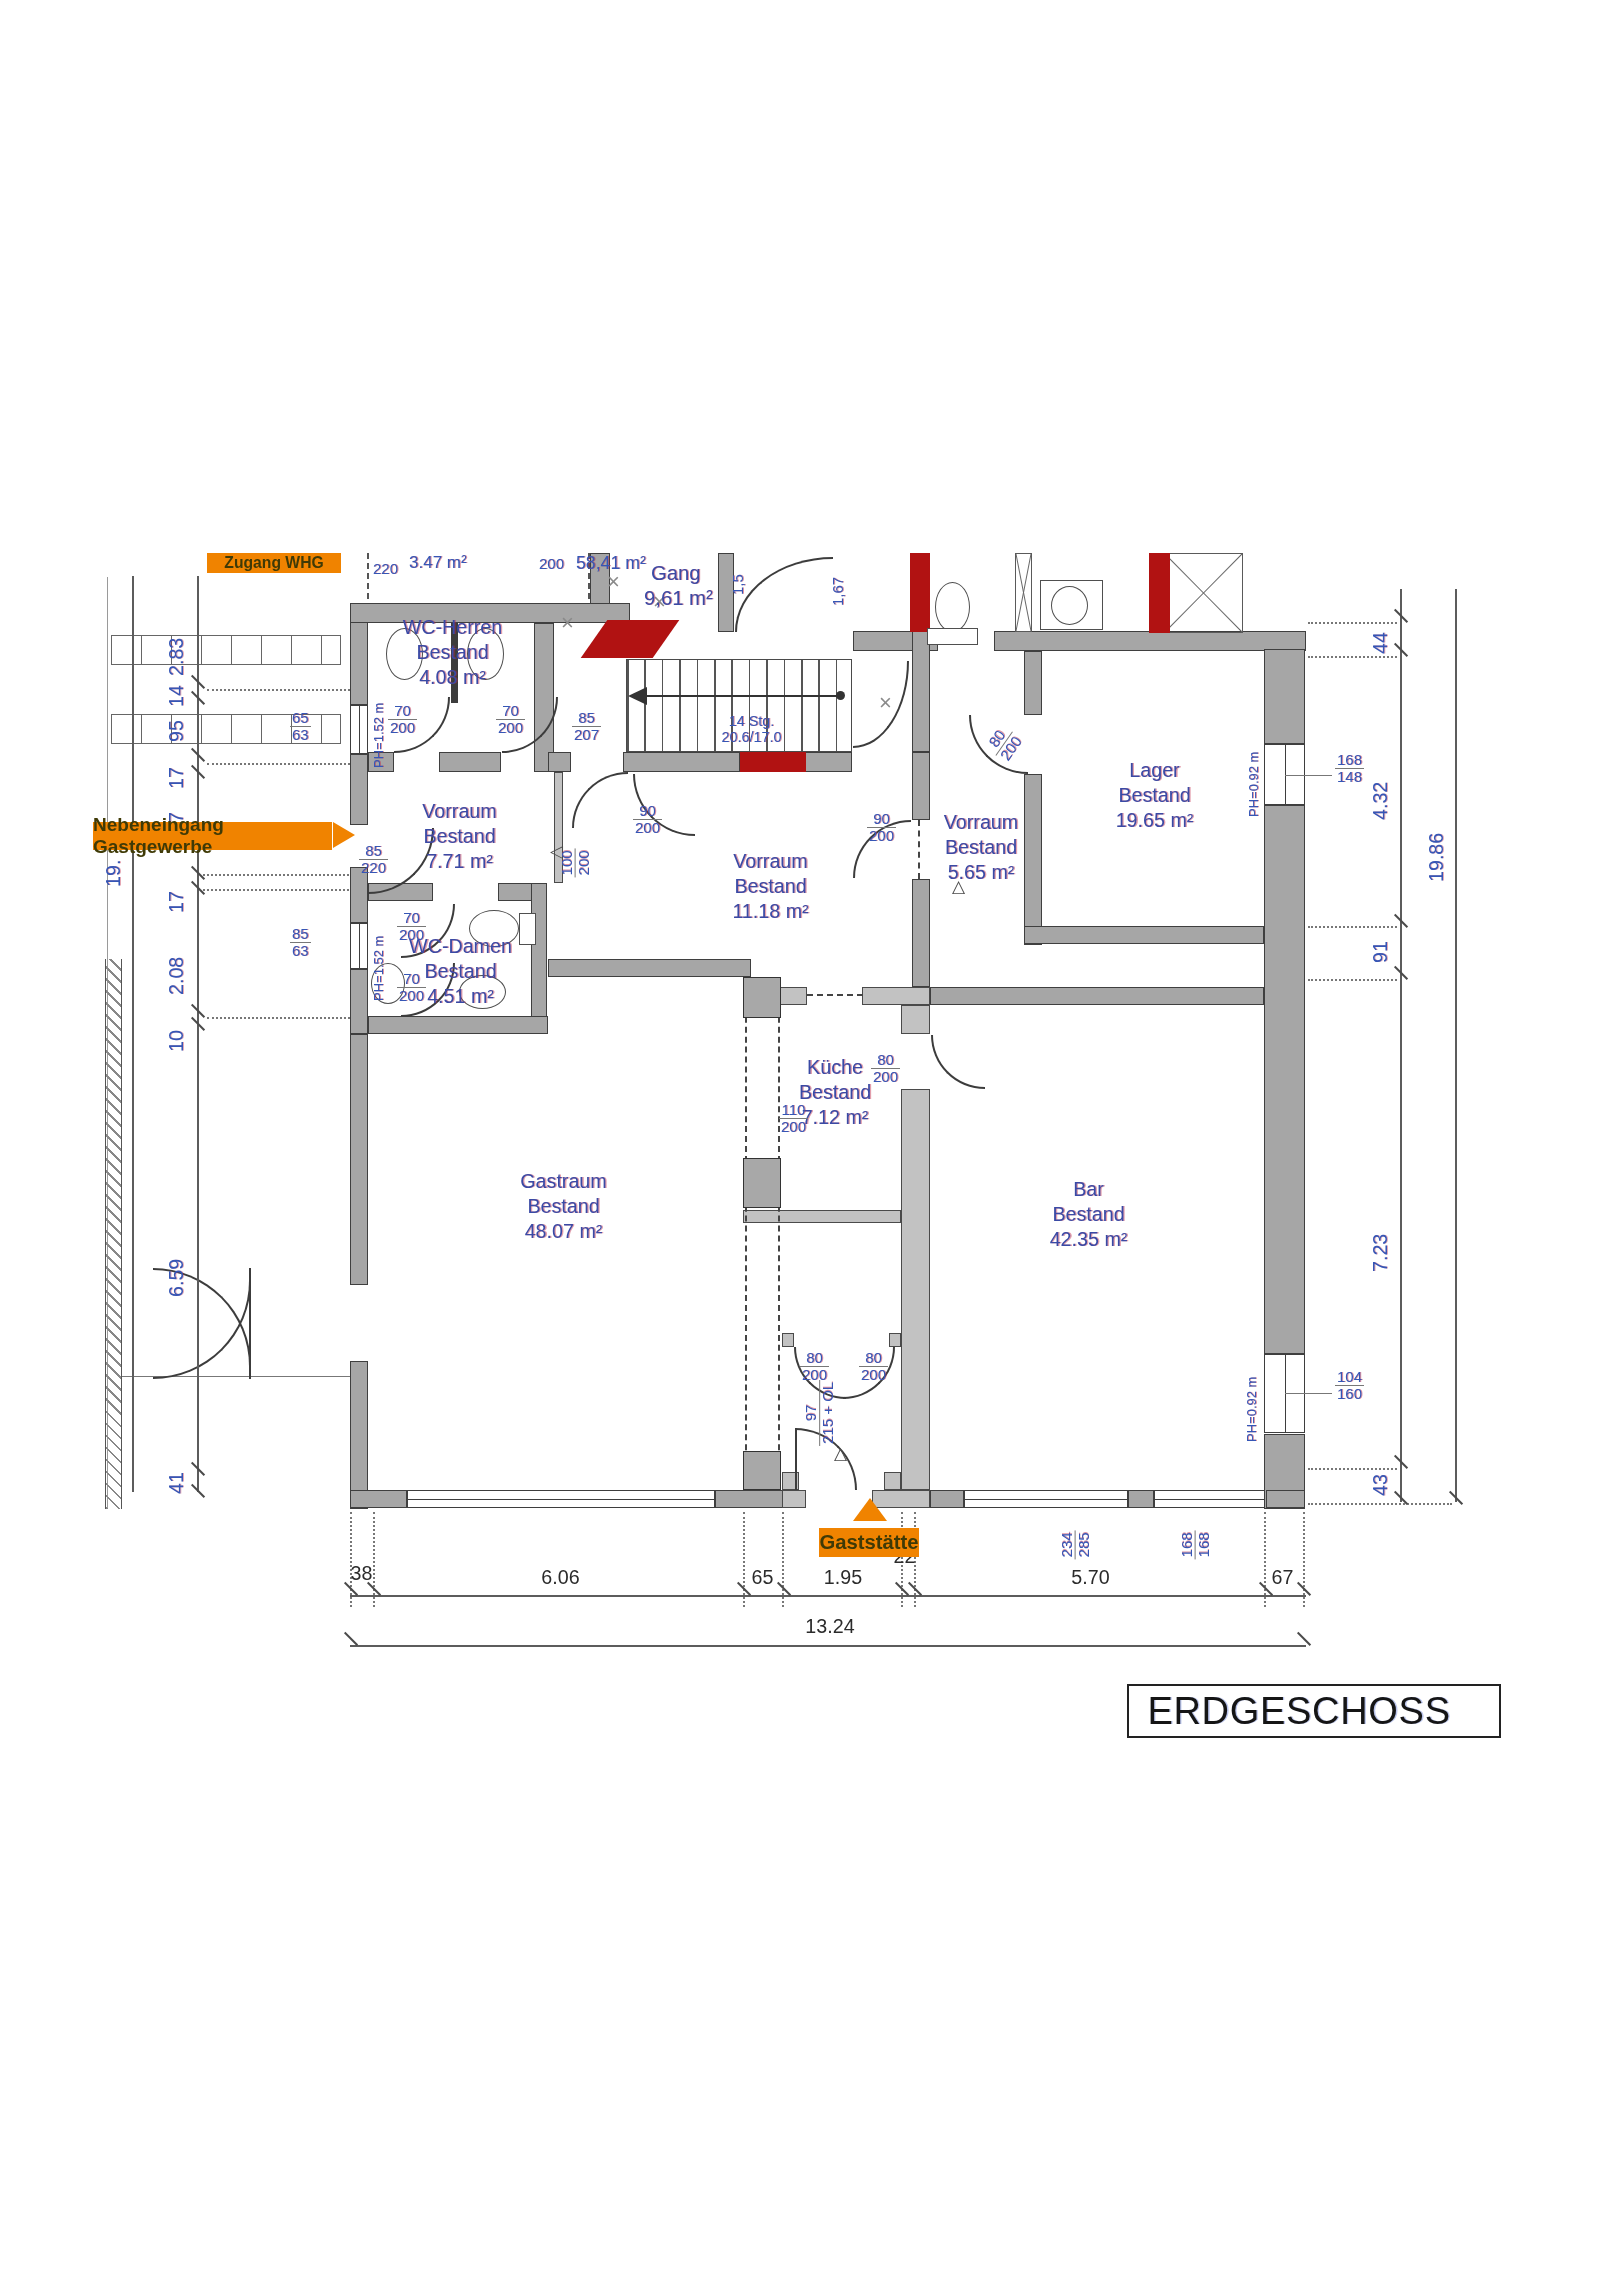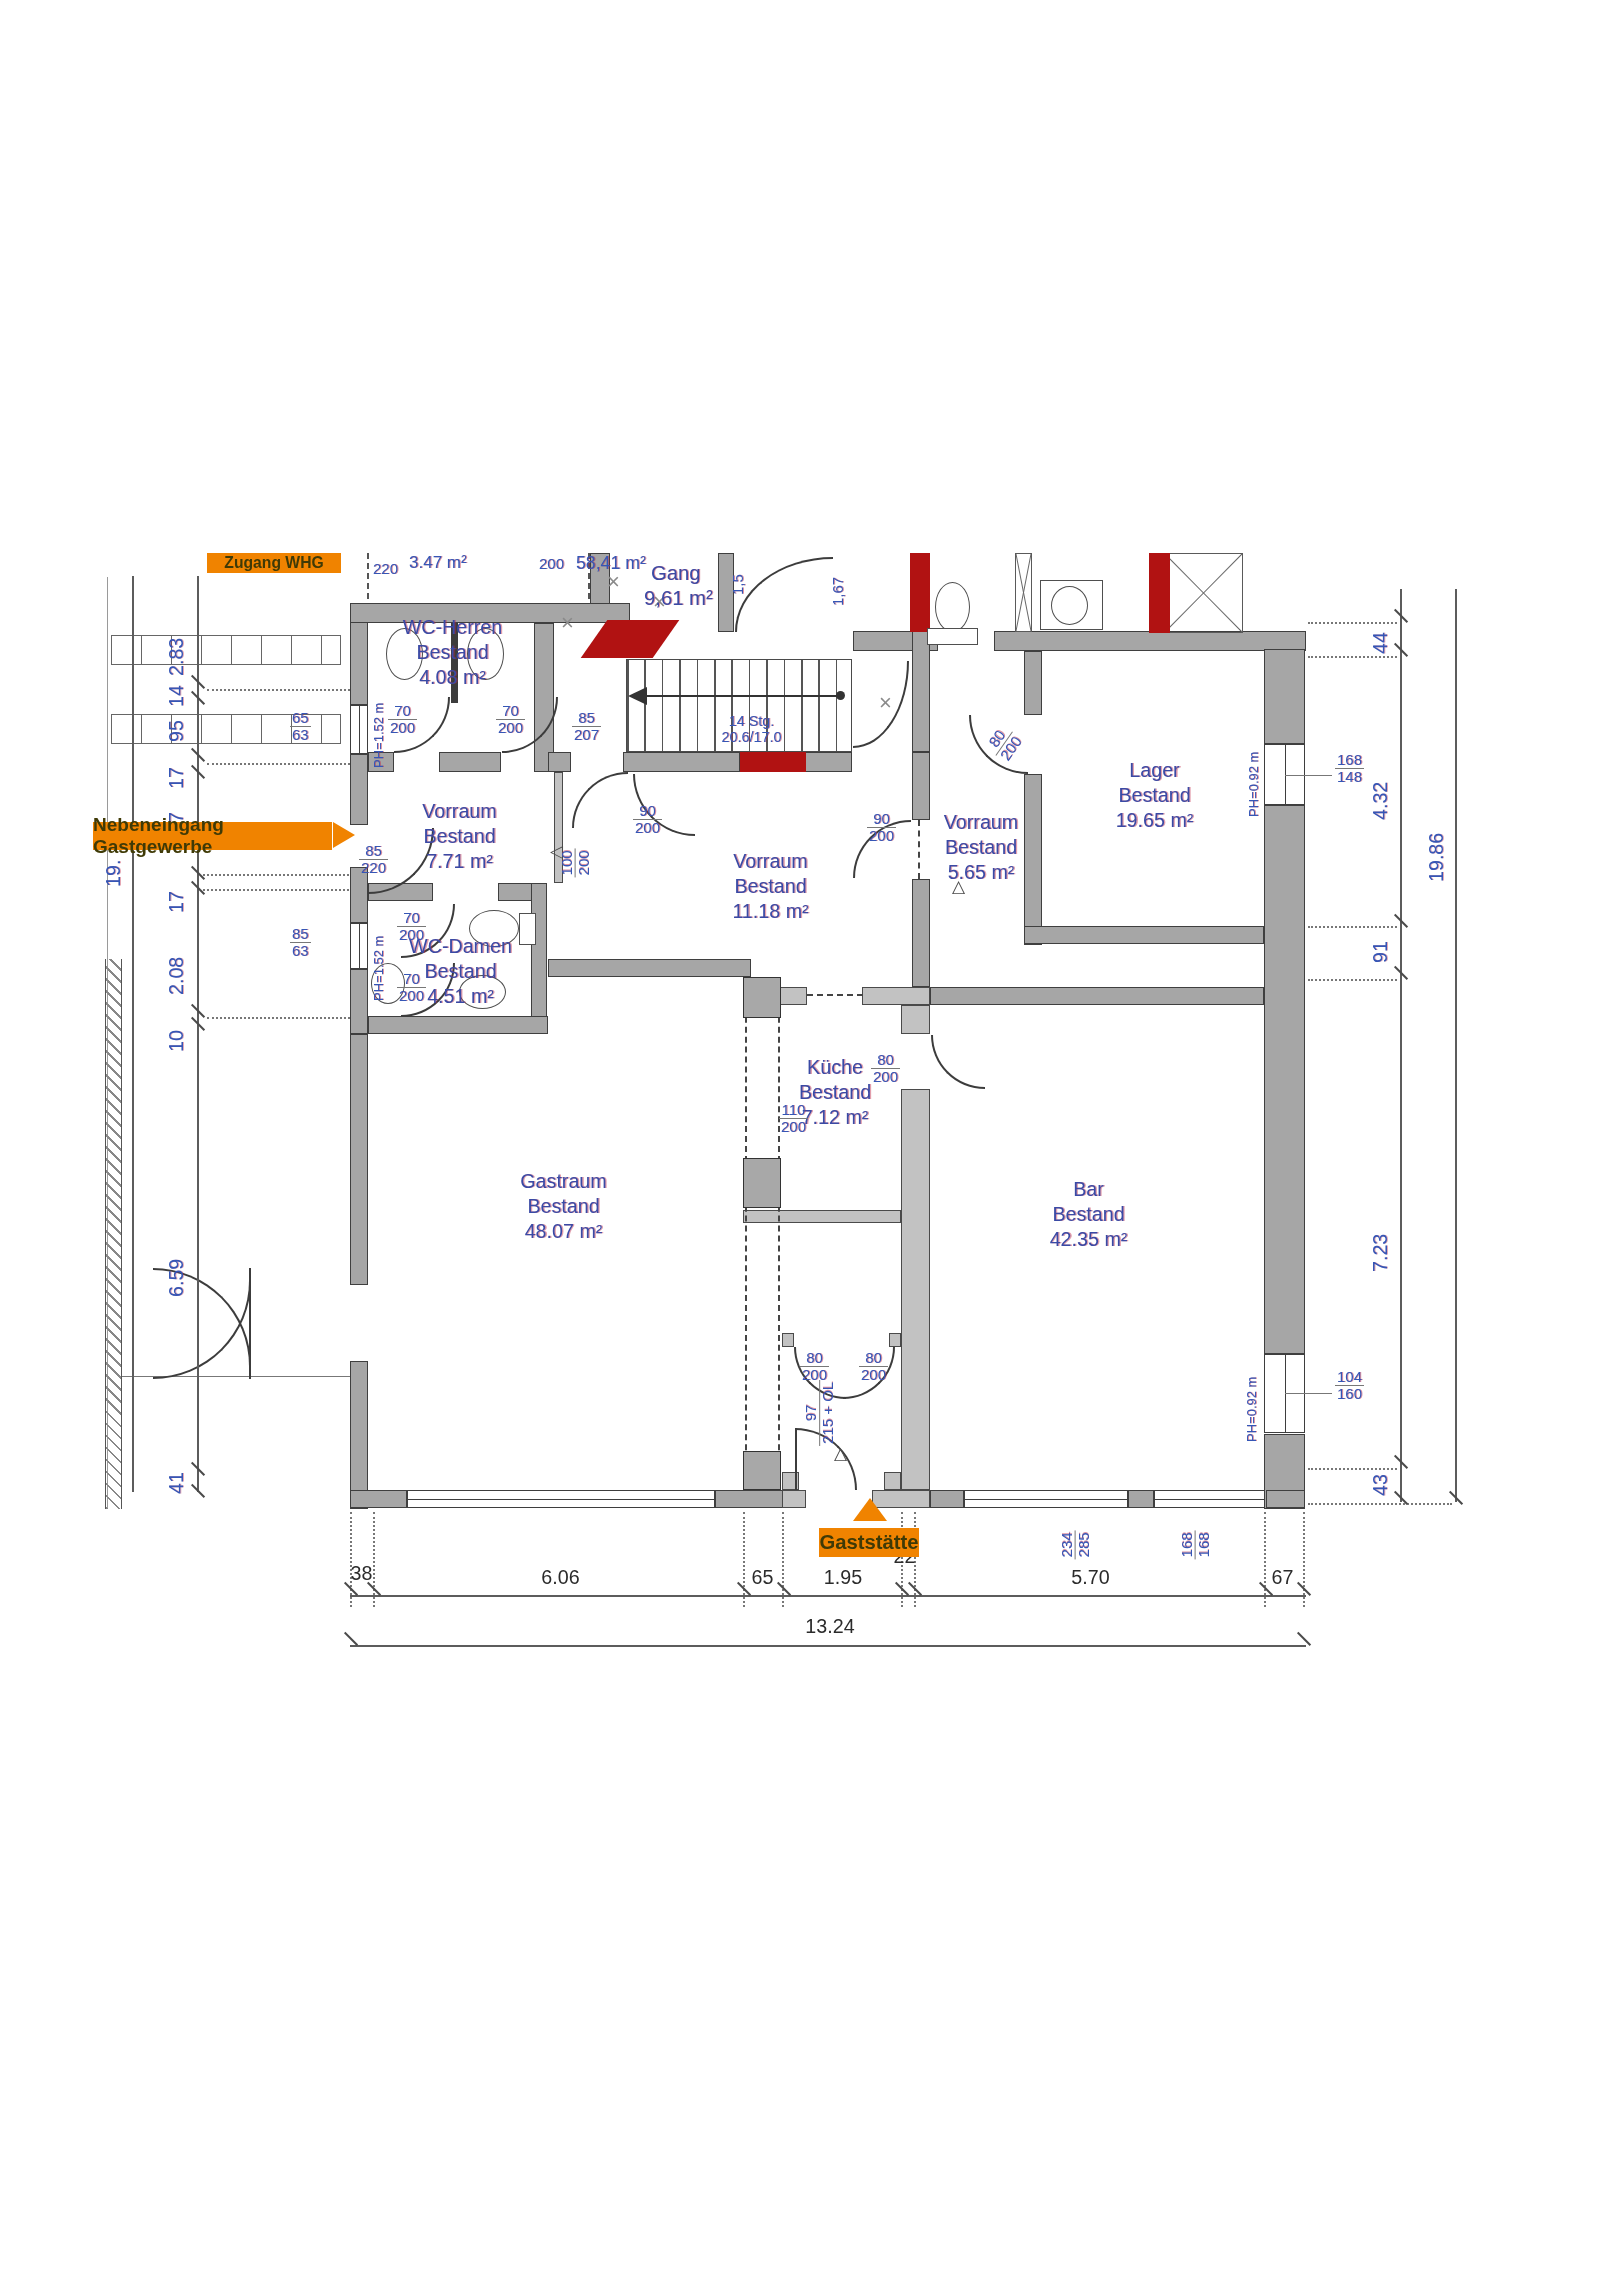--- a/index.html
+++ b/index.html
@@ -442,15 +442,18 @@
   <div class="dot" style="left:1308px;top:979px;width:89px;"></div>
   <div class="dot" style="left:1308px;top:1468px;width:89px;"></div>
   <div class="dot" style="left:1308px;top:1503px;width:144px;"></div>
   <div class="chainnumv" style="left:1369px;top:617px;height:37px;">44</div>
   <div class="chainnumv" style="left:1369px;top:748px;height:72px;">4.32</div>
   <div class="chainnumv" style="left:1369px;top:926px;height:37px;">91</div>
   <div class="chainnumv" style="left:1369px;top:1200px;height:72px;">7.23</div>
   <div class="chainnumv" style="left:1369px;top:1459px;height:37px;">43</div>
   <div class="chainnumv" style="left:1425px;top:797px;height:85px;">19.86</div>
 
+  <div class="floorbox" style="left:1127px;top:1684px;width:374px;height:54px;">
+    <span>ERDGESCHOSS</span>
+  </div>
 
 </div>
 
 
 </body></html>

